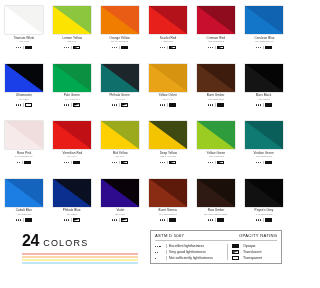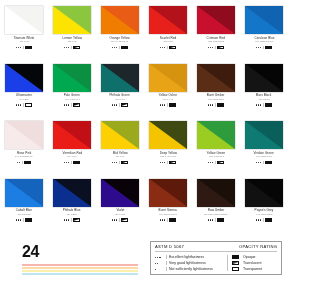--- a/index.html
+++ b/index.html
@@ -115,21 +115,21 @@
     inset: 0;
     background: #111;
     clip-path: polygon(0 0, 100% 0, 0 100%);
   }
   .op-box.transparent { background: #fff; }
 
   
   #bottom {
     position: absolute;
     left: 0;
-    top: 236px;
+    top: 225px;
     width: 288px;
     height: 52px;
   }
 
   #title-block {
     position: absolute;
     left: 22px;
     top: 8px;
     width: 120px;
   }
@@ -635,20 +635,21 @@
         <div class="op-box opaque"></div>
       </div>
     </div>
   </div>
 
 <div id="bottom">
 
   <div id="title-block">
     <div class="title-row">
       <div id="count-number">24</div>
+      <div id="count-word">COLORS</div>
     </div>
     <div id="stripes">
         <div style="background: rgb(246, 181, 174);"></div>
         <div style="background: rgb(252, 217, 168);"></div>
         <div style="background: rgb(253, 240, 168);"></div>
         <div style="background: rgb(191, 228, 242);"></div>
       </div>
   </div>
 
   <div id="legend">

